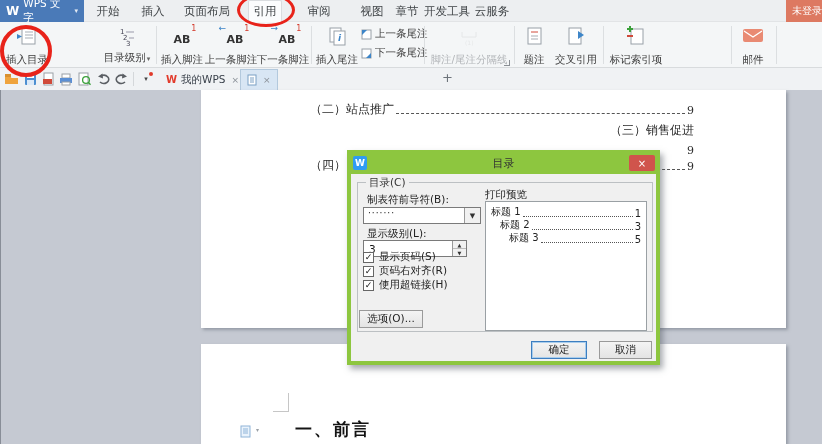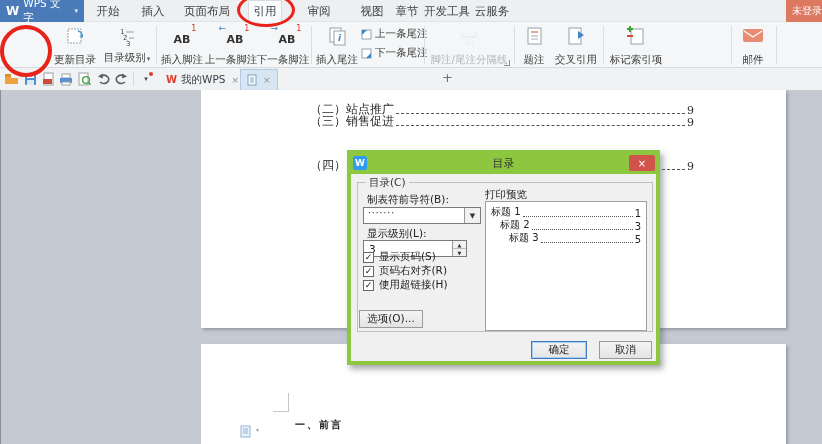--- a/index.html
+++ b/index.html
@@ -48,21 +48,21 @@
   .page { position:absolute; left:201px; width:585px; background:#fff; box-shadow:2px 2px 3px rgba(110,116,130,.55); }
   .page1 { top:0; height:238px; }
   .page2 { top:254px; height:100px; }
   .toc-row { position:absolute; left:310px; width:384px; height:16px; display:flex; align-items:flex-end; font-family:"DejaVu Serif","Liberation Serif",serif; font-size:12px; color:#2a2a2a; }
   .toc-leader { flex:1; border-bottom:1.5px dashed #555; margin:0 2px 4px 2px; }
   .toc-page { font-size:11px; padding-bottom:1px; }
   .corner-v { position:absolute; left:288px; top:303px; width:1px; height:19px; background:#c6c6c6; }
   .corner-h { position:absolute; left:273px; top:321px; width:16px; height:1px; background:#c6c6c6; }
   .margin-ic { position:absolute; left:240px; top:333px; }
   .margin-caret { position:absolute; left:256px; top:336px; font-size:6px; color:#9aa0a6; }
-  .doc-heading { position:absolute; left:295px; top:328px; font-size:10px; font-weight:bold; color:#141414; letter-spacing:2px; font-family:"DejaVu Sans",sans-serif; }
+  .doc-heading { position:absolute; left:295px; top:328px; font-size:17px; font-weight:bold; color:#141414; letter-spacing:2px; font-family:"DejaVu Sans",sans-serif; }
 
   
   .dlg { position:absolute; left:347px; top:60px; width:313px; height:215px; border:4px solid #8dc63f; background:#f0f0f0; box-shadow:3px 4px 6px rgba(80,85,95,.5); z-index:5; }
   .dlg-title { position:absolute; left:-1px; top:-1px; right:-1px; height:21px; background:#8dc63f; display:flex; align-items:center; }
   .dlg-logo { position:absolute; left:3px; top:3px; width:14px; height:14px; background:#2f9cf3; border-radius:2px; color:#fff; font-size:9px; font-weight:bold; display:flex; align-items:center; justify-content:center; }
   .dlg-title-text { flex:1; text-align:center; font-size:11px; color:#333; }
   .dlg-close { position:absolute; right:2px; top:2px; width:26px; height:16px; background:#d0544c; border-radius:2px; color:#fff; font-size:10px; display:flex; align-items:center; justify-content:center; }
   .dlg-body { position:absolute; left:0; top:20px; right:0; bottom:0; }
   .groupbox { position:absolute; left:6px; top:8px; width:296px; height:150px; border:1px solid #bcc0c3; }
   .group-label { position:absolute; left:8px; top:-7px; background:#f0f0f0; padding:0 3px; font-size:10.5px; color:#333; }
@@ -110,29 +110,31 @@
     <div class="menu-tab" style="left:303px;width:32px;">审阅</div>
     <div class="menu-tab" style="left:356px;width:32px;">视图</div>
     <div class="menu-tab" style="left:391px;width:32px;">章节</div>
     <div class="menu-tab" style="left:420px;width:54px;">开发工具</div>
     <div class="menu-tab" style="left:470px;width:44px;">云服务</div>
     <div class="login-btn">未登录</div>
   </div>
 
   <div class="ribbon">
 
-    <div class="rbig" style="left:52px;width:46px;">
-      <span class="icx">
-        <svg width="22" height="20">
-            <rect x="4" y="3" width="13" height="14" fill="#fff" stroke="#98a0a8" stroke-dasharray="2 1"></rect>
-            <path d="M14 5 a5 5 0 0 1 4 6" fill="none" stroke="#4a9ad4" stroke-width="1.5"></path>
-            <path d="M19 8 L18.4 12 L15.4 10 Z" fill="#4a9ad4"></path>
-          </svg>
-      </span>
-      <span class="lbl">更新目录</span>
+    <div class="rbig" style="left:4px;width:46px;">
+      <span class="icx">
+        <svg width="22" height="20">
+            <rect x="6" y="2" width="13" height="16" fill="#fff" stroke="#98a0a8"></rect>
+            <line x1="9" y1="6" x2="17" y2="6" stroke="#a7adb4"></line>
+            <line x1="9" y1="9" x2="17" y2="9" stroke="#a7adb4"></line>
+            <line x1="9" y1="12" x2="17" y2="12" stroke="#a7adb4"></line>
+            <path d="M1 8 L6 10.5 L1 13 Z" fill="#3d85c8"></path>
+          </svg>
+      </span>
+      <span class="lbl">插入目录</span>
     </div>
     <div class="rbig" style="left:100px;width:54px;">
       <span class="icx">
         <svg width="22" height="20">
             <text x="4" y="8" font-size="7" fill="#445">1</text>
             <line x1="10" y1="6" x2="18" y2="6" stroke="#99a"></line>
             <text x="7" y="14" font-size="7" fill="#445">2</text>
             <line x1="13" y1="12" x2="18" y2="12" stroke="#99a"></line>
             <text x="10" y="20" font-size="7" fill="#445">3</text>
           </svg>
@@ -336,21 +338,21 @@
   <div class="docarea">
     <div class="win-edge"></div>
     <div class="page page1"></div>
     <div class="page page2"></div>
 
     <div class="toc-row" style="top:12px;">
       <span>（二）站点推广</span>
       <span class="toc-leader"></span>
       <span class="toc-page">9</span>
     </div>
-    <div class="toc-row" style="top:24px;">
+    <div class="toc-row" style="top:32px;flex-direction:column;">
       <span>（三）销售促进</span>
       <span class="toc-leader"></span>
       <span class="toc-page">9</span>
     </div>
     <div class="toc-row" style="top:68px;">
       <span>（四）</span>
       <span class="toc-leader"></span>
       <span class="toc-page">9</span>
     </div>
 

